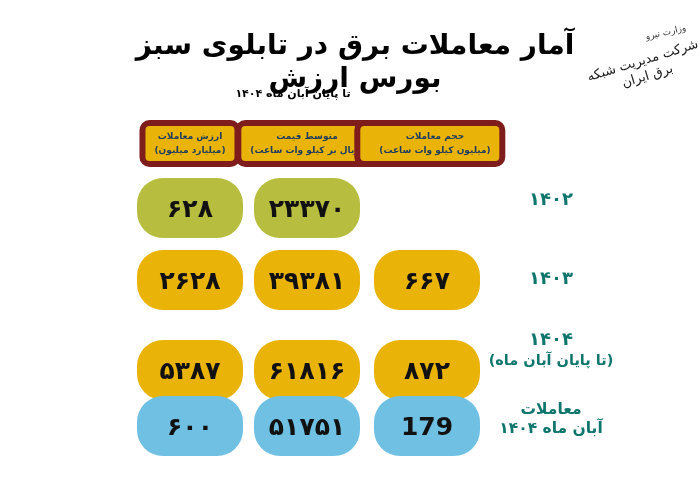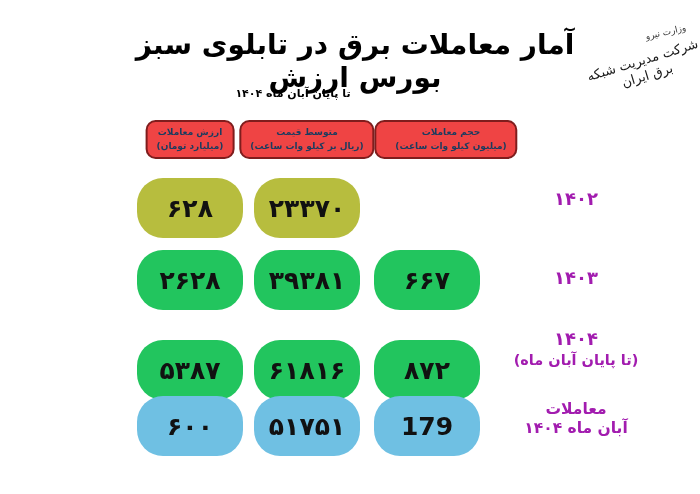--- a/index.html
+++ b/index.html
@@ -25,51 +25,51 @@
     position:absolute; top:27px; right:14px; font-size:9px; color:#333;
     transform:rotate(-13deg); white-space:nowrap;
   }
   .logo-l2 {
     position:absolute; top:52px; right:-10px; width:130px; font-size:13px;
     color:#1a1a1a; transform:rotate(-17deg); text-align:center; line-height:1.2;
   }
   
   .hdr {
     position:absolute; top:120px; transform:translateX(-50%);
-    background:#ef4444; border:2px solid #7f1d1d; border-radius:10px;
+    background:#eab308; border:6px solid #7f1d1d; border-radius:10px;
     padding:4px 9px; text-align:center; color:#1b3c5f;
     font-size:9px; font-weight:bold; line-height:1.5; white-space:nowrap;
   }
   .hdr-value  { left:190px; }
   .hdr-price  { left:307px; }
-  .hdr-volume { left:446px;padding-left:19px; }
+  .hdr-volume { left:430px;padding-left:19px; }
   
   .cell {
     position:absolute; width:106px; height:60px; transform:translateX(-50%);
     display:flex; align-items:center; justify-content:center;
     font-size:25px; font-weight:bold; color:#111;
     clip-path:polygon(13px 0, calc(100% - 13px) 0, 100% 13px,
                       100% calc(100% - 13px), calc(100% - 13px) 100%,
                       13px 100%, 0 calc(100% - 13px), 0 13px);
     border-radius:26px;
   }
   .olive { background:#b7bd3e; }
-  .green { background:#22c55e; }
+  .green { background:#eab308; }
   .blue  { background:#6fc0e3; }
   .c-value  { left:190px; }
   .c-price  { left:307px; }
   .c-volume { left:427px; }
   .r1 { top:178px; }
   .r2 { top:250px; }
   .r3 { top:340px; }
   .r4 { top:396px; }
   
   .rowlabel {
-    position:absolute; left:576px; transform:translateX(-50%);
-    text-align:center; font-weight:bold; color:#a21caf; white-space:nowrap;
+    position:absolute; left:551px; transform:translateX(-50%);
+    text-align:center; font-weight:bold; color:#0f766e; white-space:nowrap;
     line-height:1.25;
   }
   .rl1 { top:188px; font-size:18px; }
   .rl2 { top:267px; font-size:18px; }
   .rl3 { top:328px; font-size:18px; }
   .rl3 .sub { font-size:14.5px; }
   .rl4 { top:400px; font-size:15.5px; }
 </style>
 </head>
 <body>
@@ -79,21 +79,21 @@
   <div class="logo">
     <div class="logo-l1">وزارت نیرو</div>
     <div class="logo-l2">شرکت مدیریت شبکه برق ایران</div>
   </div>
 
   <h1 class="title">آمار معاملات برق در تابلوی سبز بورس ارزش</h1>
   <div class="subtitle">تا پایان آبان ماه ۱۴۰۴</div>
 
   <div class="hdr hdr-value">
     <div>ارزش معاملات</div>
-    <div>(میلیارد تومان)</div>
+    <div>(میلیارد میلیون)</div>
   </div>
   <div class="hdr hdr-price">
     <div>متوسط قیمت</div>
     <div>(ریال بر کیلو وات ساعت)</div>
   </div>
   <div class="hdr hdr-volume">
     <div>حجم معاملات</div>
     <div>(میلیون کیلو وات ساعت)</div>
   </div>
 

